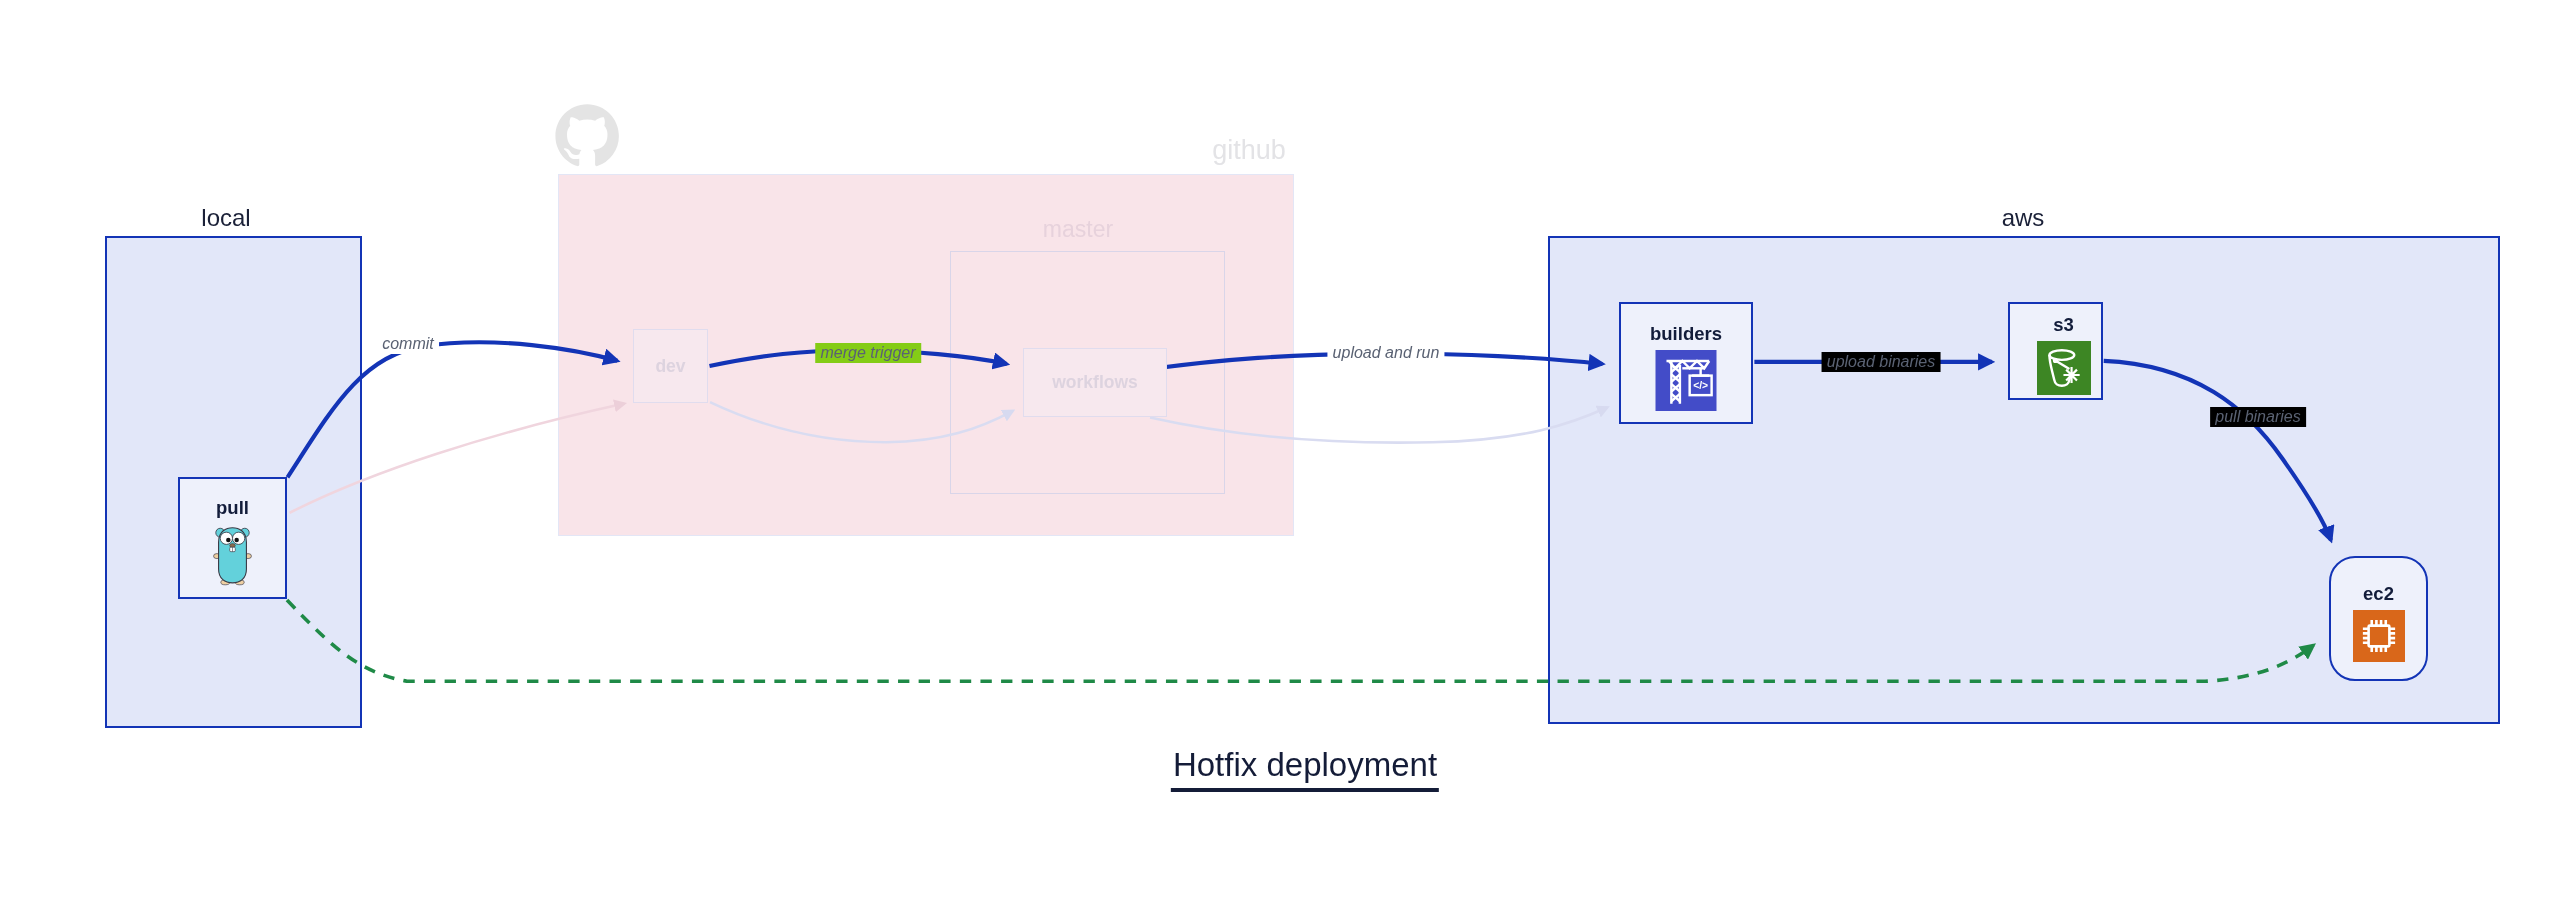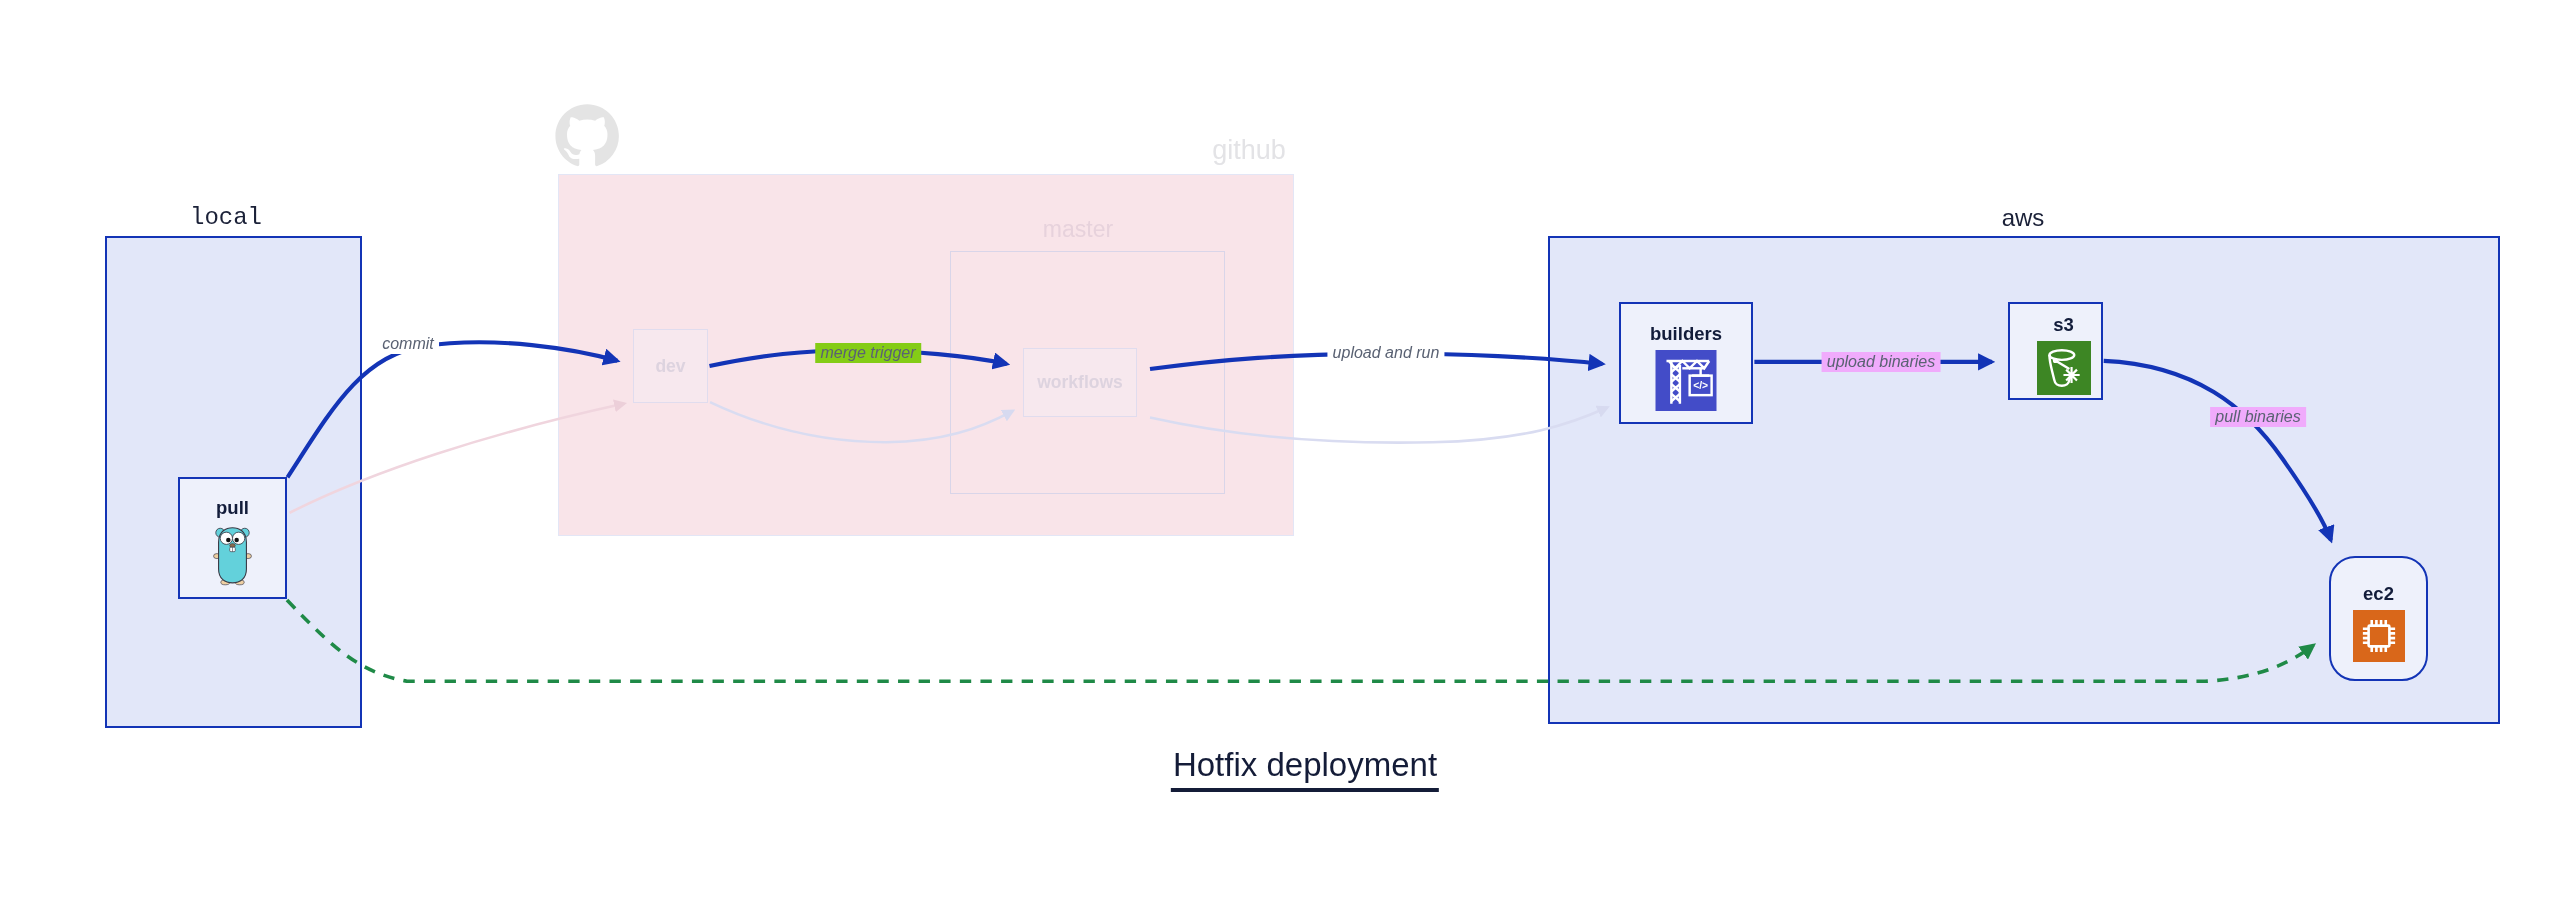--- a/index.html
+++ b/index.html
@@ -31,39 +31,39 @@
     justify-content:center;
   }
   .ghost-node .node-label { color:#ddd3df; margin-top:0; font-size:17.5px; }
   .edge-label {
     position:absolute; transform:translate(-50%,-50%);
     font-style:italic; font-size:16px; color:#5a6273;
     padding:1px 5.2px; white-space:nowrap; z-index:6;
   }
   .bg-white { background:#ffffff; }
   .bg-pink  { background:#84cc16; }
-  .bg-lav   { background:#f0abfc;font-style:italic; }
+  .bg-lav   { background:#000000;font-style:italic; }
   #edges-layer, #github-logo { position:absolute; left:0; top:0; z-index:4; }
   .node { z-index:5; }
   .cluster { z-index:1; }
   #diagram-title {
     position:absolute; left:1305px; top:746px; transform:translateX(-50%);
     font-size:33px; color:#141c38;
     border-bottom:4.1px solid #141c38; padding:0 2.1px 4.1px 2.1px;
     white-space:nowrap; z-index:7;
   }
   .icon-box { margin-top:5.2px; }
 </style>
 </head>
 <body>
 
 <div id="canvas">
 
   <div class="cluster" style="left:105px; top:236px; width:257px; height:492px; background:#e2e7f9; border:2.6px solid #1334b6;"></div>
-  <div class="cluster-label" style="left:226px; top:204px;font-family:Liberation Mono, monospace;">local</div>
+  <div class="cluster-label" style="left:226px; top:204px;">local</div>
 
   <div class="cluster" style="left:558px; top:174px; width:736px; height:362px; background:#f9e4e9; border:1px solid #e3e6f6;"></div>
   <div class="cluster-label ghost-label" style="left:1249px; top:135px; font-size:27px;">github</div>
 
   <div class="cluster" style="left:950px; top:251px; width:275px; height:243px; background:transparent; border:1.5px solid #d9d5e9; z-index:2;"></div>
   <div class="cluster-label master-label" style="left:1078px; top:216px; font-size:23px; z-index:2;">master</div>
 
   <div class="cluster" style="left:1548px; top:236px; width:952px; height:488px; background:#e2e7f9; border:2.6px solid #1334b6;"></div>
   <div class="cluster-label" style="left:2023px; top:204px;">aws</div>
 
@@ -119,21 +119,21 @@
       <ellipse cx="35" cy="38" rx="5" ry="3.5" fill="#8a6b4d" stroke="#3b3b46" stroke-width="1"></ellipse>
       <rect x="30" y="41" width="10" height="8" rx="2" fill="#ffffff" stroke="#3b3b46" stroke-width="1.2"></rect>
       <line x1="35" y1="41" x2="35" y2="49" stroke="#3b3b46" stroke-width="1"></line>
     </svg>
   </div>
 
   <div class="node ghost-node" style="left:633px; top:329px; width:75px; height:74px;">
     <div class="node-label">dev</div>
   </div>
 
-  <div class="node ghost-node" style="left:1023px; top:348px; width:114px; height:69px;">
+  <div class="node ghost-node" style="left:1023px; top:348px; width:144px; height:69px;">
     <div class="node-label">workflows</div>
   </div>
 
   <div class="node" style="left:1619px; top:302px; width:134px; height:122px;">
     <div class="node-label">builders</div>
     <svg class="icon-box" width="62" height="61" viewBox="0 0 100 100">
       <rect x="0" y="0" width="100" height="100" fill="#434cc8"></rect>
       <g stroke="#ffffff" stroke-width="4" fill="none">
         <path d="M26 18 V88 M40 24 V88"></path>
         <path d="M26 24 L40 36 M40 24 L26 36 M26 40 L40 52 M40 40 L26 52 M26 56 L40 68 M40 56 L26 68 M26 72 L40 84 M40 72 L26 84"></path>

